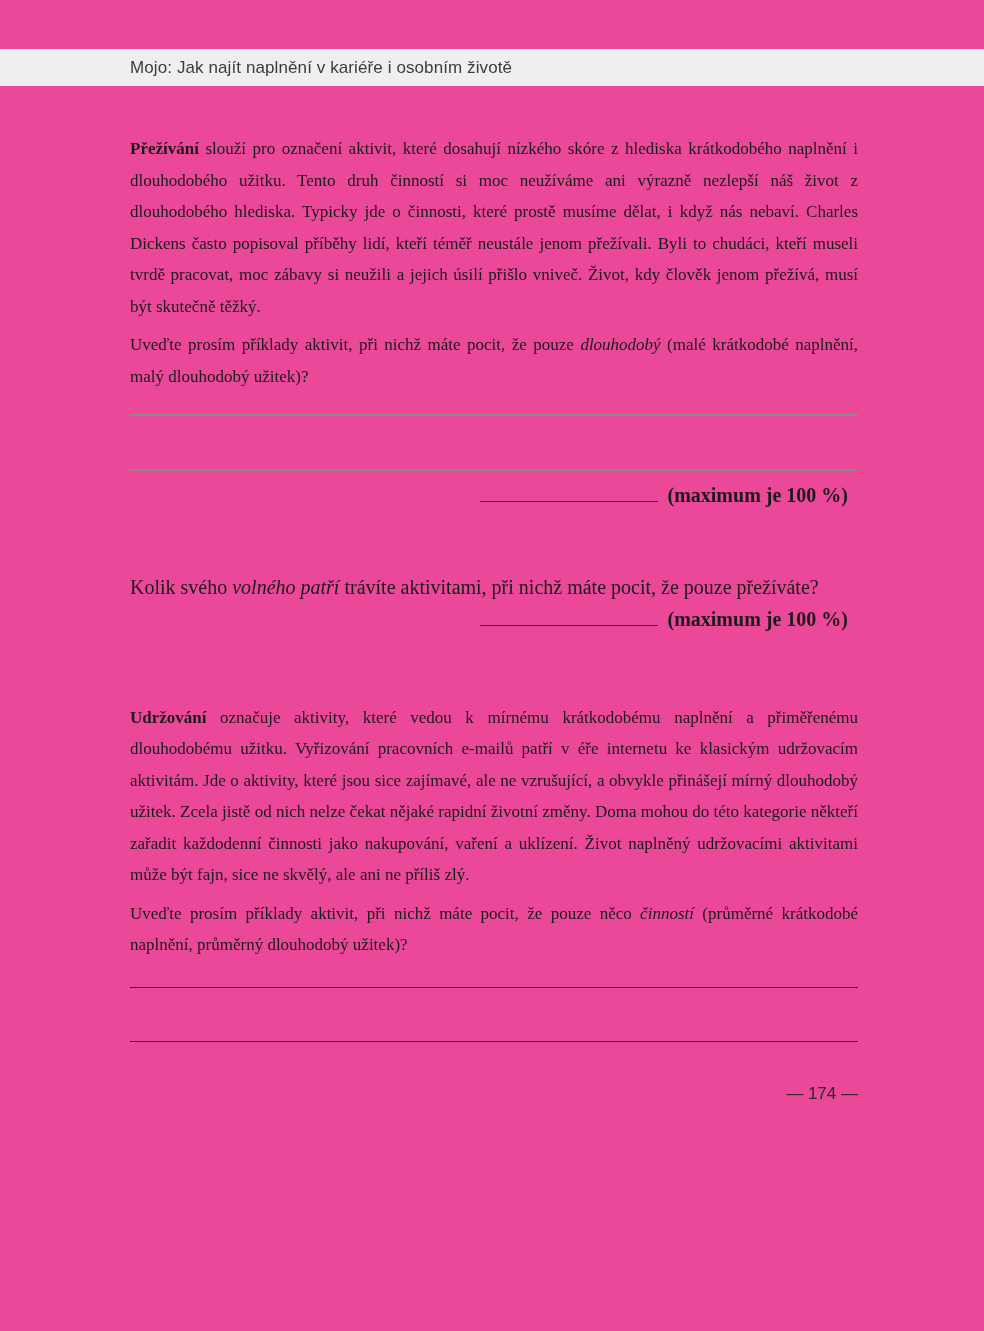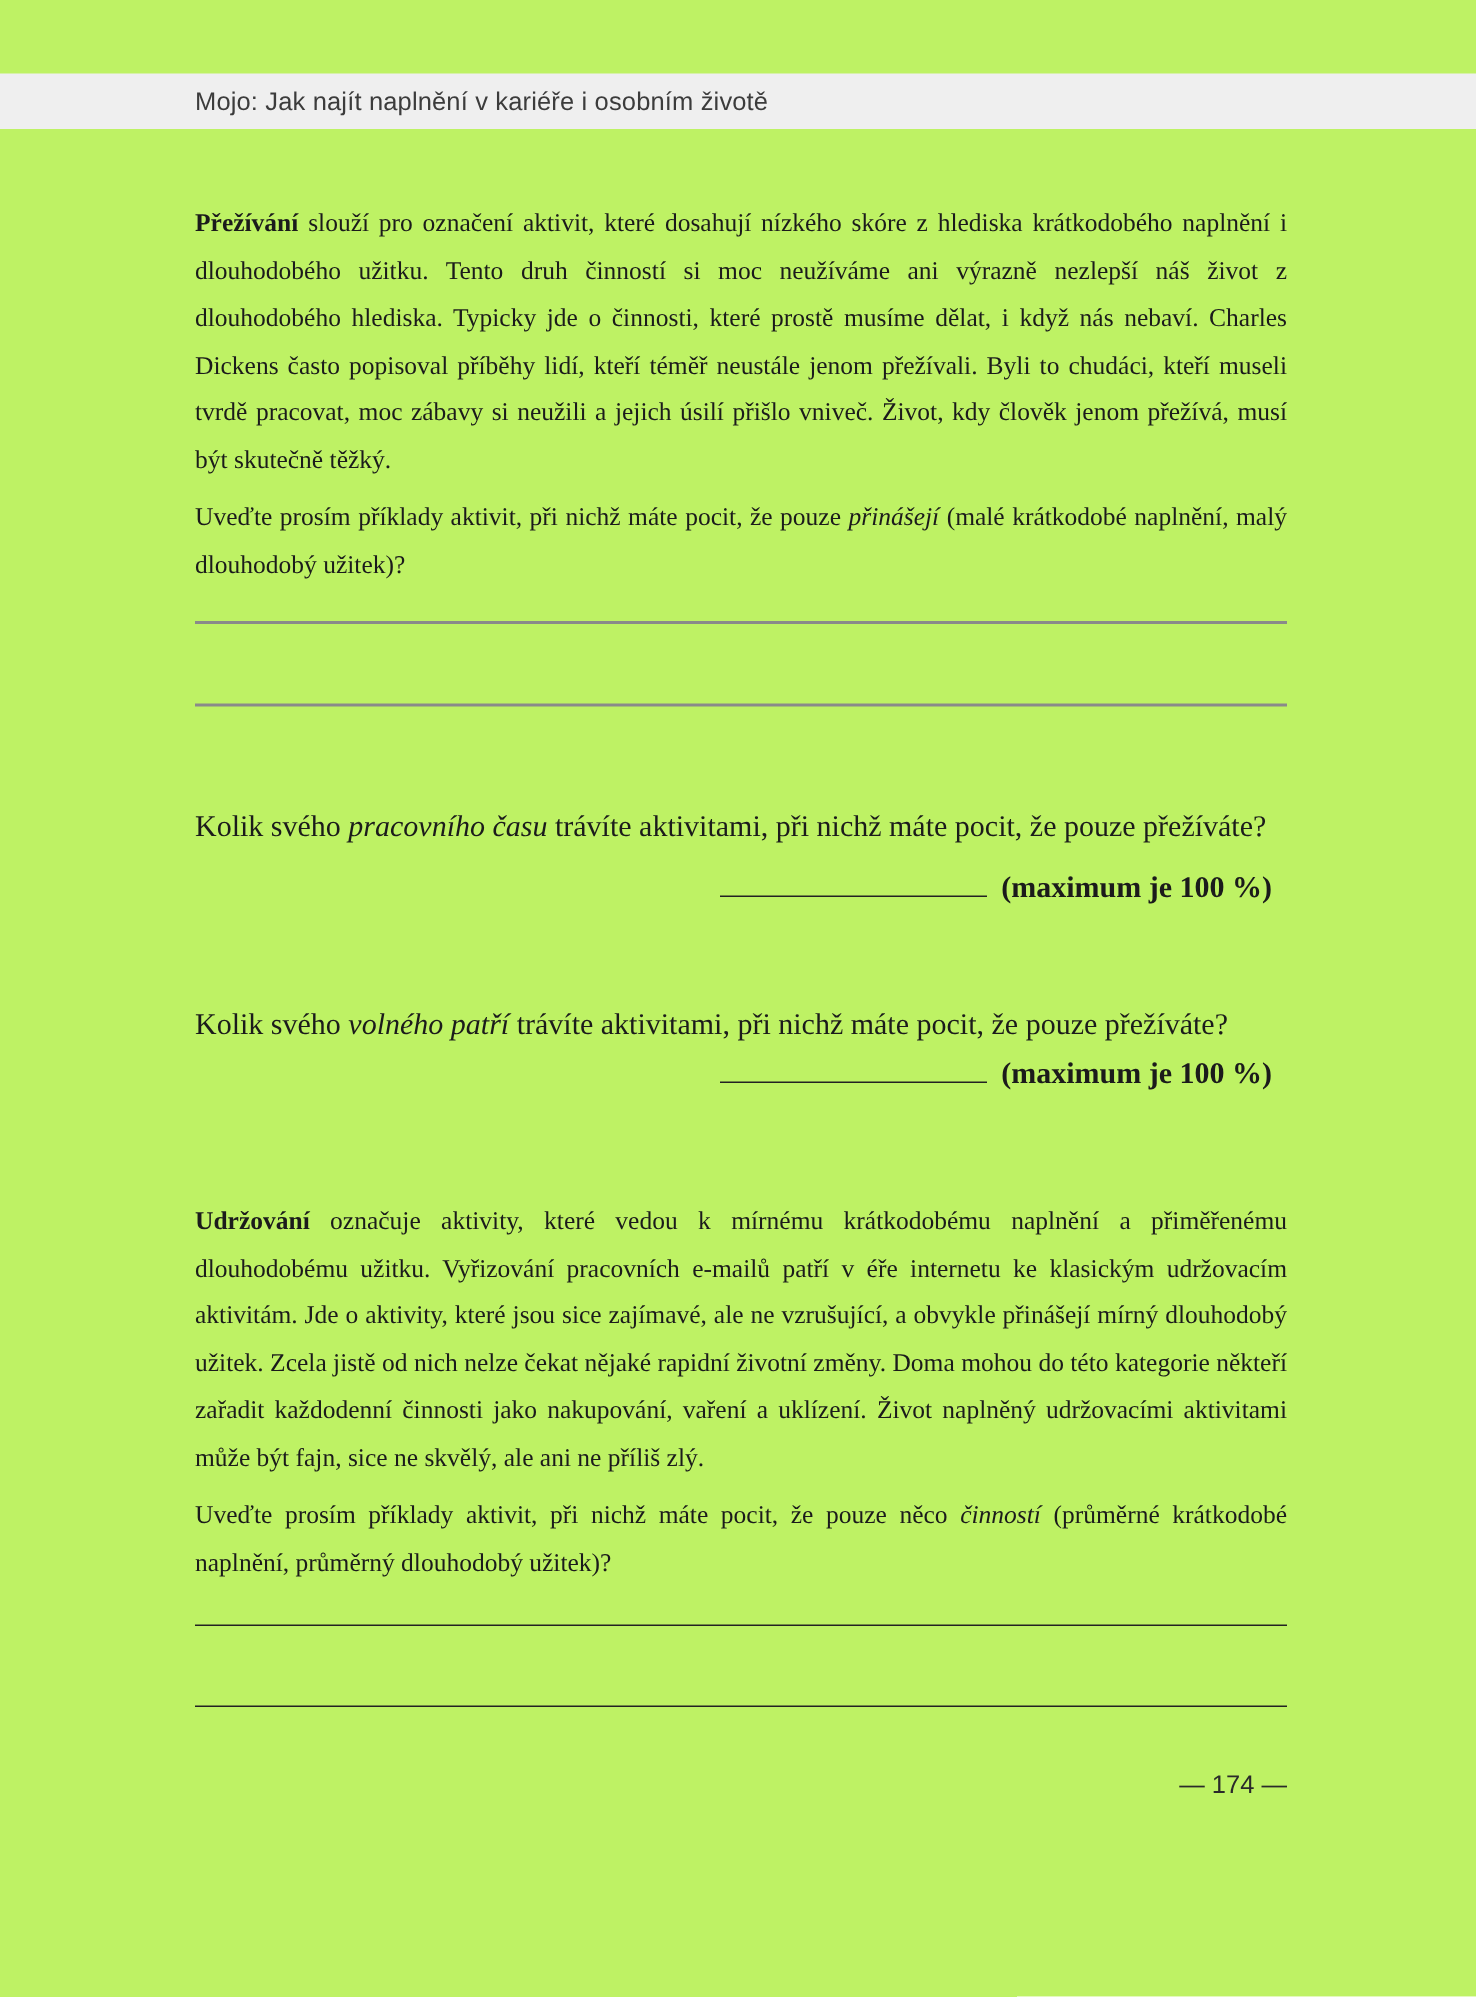--- a/index.html
+++ b/index.html
@@ -1,20 +1,20 @@
 <!DOCTYPE html>
 <html lang="cs"><head>
 <meta charset="utf-8">
 <style>
   html, body { margin: 0; padding: 0; background: #ffffff; }
   .page {
     position: relative;
     width: 984px;
     height: 1331px;
-    background: #bef264;
+    background: #ec4899;
     overflow: hidden;
     font-family: "Liberation Serif", serif;
     color: #1b1b1b;
   }
   .header-bar {
     margin-top: 49px;
     height: 37px;
     width: 100%;
     background: #efefef;
     display: flex;
@@ -87,26 +87,25 @@
 <div class="page">
 
   <div class="header-bar">
     <span class="header-title">Mojo: Jak najít naplnění v kariéře i osobním životě</span>
   </div>
 
   <div class="content">
 
     <p class="body-para para-survival"><span class="term">Přežívání</span><span> slouží pro označení aktivit, které dosahují nízkého skóre z hlediska krátkodobého naplnění i dlouhodobého užitku. Tento druh činností si moc neužíváme ani výrazně nezlepší náš život z dlouhodobého hlediska. Typicky jde o činnosti, které prostě musíme dělat, i když nás nebaví. Charles Dickens často popisoval příběhy lidí, kteří téměř neustále jenom přežívali. Byli to chudáci, kteří museli tvrdě pracovat, moc zábavy si neužili a jejich úsilí přišlo vniveč. Život, kdy člověk jenom přežívá, musí být skutečně těžký.</span></p>
 
-    <p class="body-para prompt-survival"><span>Uveďte prosím příklady aktivit, při nichž máte pocit, že pouze </span><em>přinášejí</em><span> (malé krátkodobé naplnění, malý dlouhodobý užitek)?</span></p>
+    <p class="body-para prompt-survival"><span>Uveďte prosím příklady aktivit, při nichž máte pocit, že pouze </span><em>dlouhodobý</em><span> (malé krátkodobé naplnění, malý dlouhodobý užitek)?</span></p>
 
     <hr class="rule rule-gray rule1">
     <hr class="rule rule-gray rule2">
 
-    <p class="qline q-work"><span>Kolik svého </span><em>pracovního času</em><span> trávíte aktivitami, při nichž máte pocit, že pouze přežíváte?</span></p>
 
     <div class="answer-row answer-row-work"><span class="answer-blank"></span><span>(maximum je 100 %)</span></div>
 
     <p class="qline q-free"><span>Kolik svého </span><em>volného patří</em><span> trávíte aktivitami, při nichž máte pocit, že pouze přežíváte?</span></p>
 
     <div class="answer-row answer-row-free"><span class="answer-blank"></span><span>(maximum je 100 %)</span></div>
 
     <p class="body-para para-maintenance"><span class="term">Udržování</span><span> označuje aktivity, které vedou k mírnému krátkodobému naplnění a přiměřenému dlouhodobému užitku. Vyřizování pracovních e-mailů patří v éře internetu ke klasickým udržovacím aktivitám. Jde o aktivity, které jsou sice zajímavé, ale ne vzrušující, a obvykle přinášejí mírný dlouhodobý užitek. Zcela jistě od nich nelze čekat nějaké rapidní životní změny. Doma mohou do této kategorie někteří zařadit každodenní činnosti jako nakupování, vaření a uklízení. Život naplněný udržovacími aktivitami může být fajn, sice ne skvělý, ale ani ne příliš zlý.</span></p>
 
     <p class="body-para prompt-maintenance"><span>Uveďte prosím příklady aktivit, při nichž máte pocit, že pouze něco </span><em>činností</em><span> (průměrné krátkodobé naplnění, průměrný dlouhodobý užitek)?</span></p>

